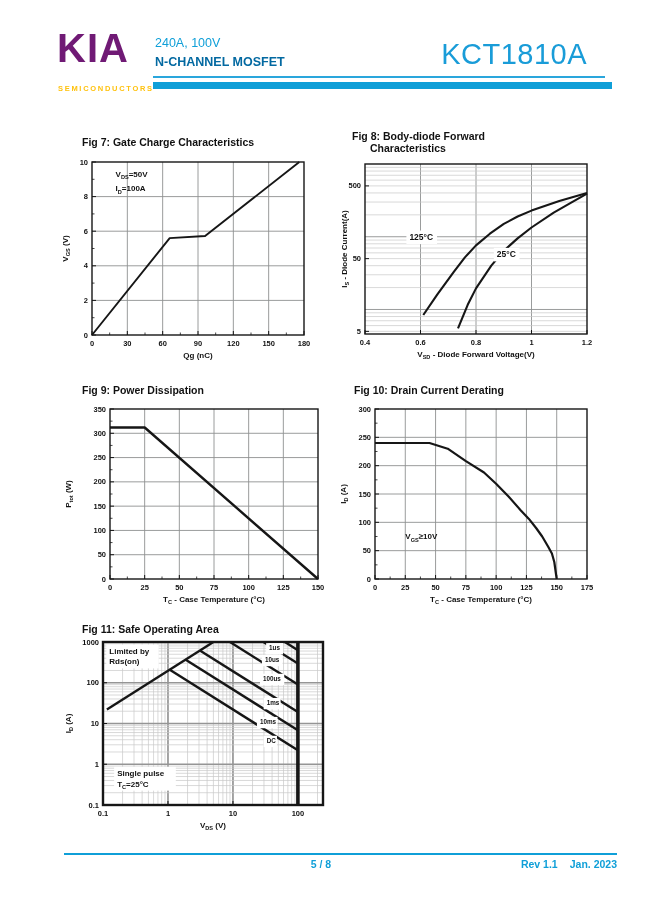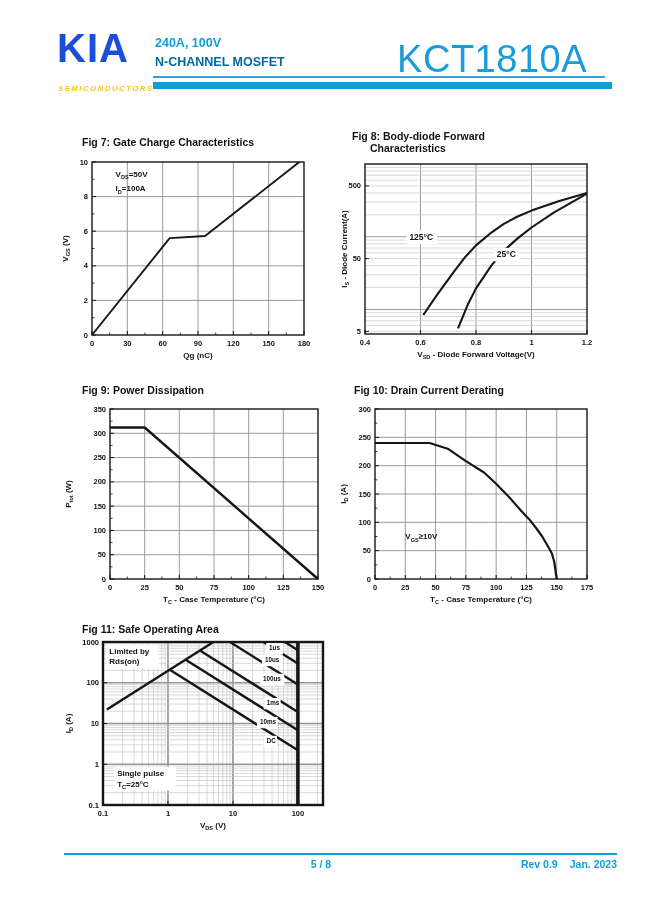--- a/index.html
+++ b/index.html
@@ -4,37 +4,37 @@
 <style>
   html,body{margin:0;padding:0;background:#e8e8e8;}
   .page{
     position:relative;width:649px;height:917px;background:#ffffff;
     margin:0 auto;overflow:hidden;
     font-family:"Liberation Sans","DejaVu Sans",sans-serif;color:#111;
   }
   
   .logo-kia{
     position:absolute;left:57px;top:28px;
-    font-size:40px;font-weight:800;letter-spacing:1px;color:#1d4ed8;line-height:1;
+    font-size:40px;font-weight:800;letter-spacing:1px;color:#701a75;line-height:1;
   }
   .logo-sub{
     position:absolute;left:58px;top:84px;
-    font-size:7.5px;font-weight:700;letter-spacing:1.7px;color:#ffc20e;font-style:italic;
+    font-size:7.5px;font-weight:700;letter-spacing:1.7px;color:#ffc20e;
   }
   .head-rating{
     position:absolute;left:155px;top:36px;
-    font-size:12.5px;font-weight:700;color:#0f9fd8;
+    font-size:12.5px;font-weight:400;color:#0f9fd8;
   }
   .head-type{
     position:absolute;left:155px;top:55px;
     font-size:12.5px;font-weight:700;color:#0369a1;
   }
   .part-number{
     position:absolute;right:62px;top:38px;
-    font-size:38px;font-weight:400;color:#199cd8;letter-spacing:.5px;
+    font-size:29px;font-weight:400;color:#199cd8;letter-spacing:.5px;
   }
   .rule-thin{position:absolute;left:153px;top:76px;width:452px;height:1.5px;background:#2aa6dc;}
   .rule-thick{position:absolute;left:153px;top:82px;width:459px;height:6.5px;background:#0f9fd8;}
   
   svg.chart{position:absolute;overflow:visible;}
   
   .foot-rule{position:absolute;left:64px;top:853px;width:553px;height:1.5px;background:#0f9fd8;}
   .foot-page{
     position:absolute;left:0;top:858px;width:642px;text-align:center;
     font-size:10.5px;font-weight:700;color:#0f9fd8;
@@ -401,16 +401,16 @@
       <rect x="203.6554938753264" y="117.82055694997608" width="13.308" height="11.3" fill="#ffffff"></rect>
       <text x="206.6554938753264" y="125.12055694997608" font-size="6.3" font-weight="700" text-anchor="start" fill="#111"><tspan>DC</tspan></text>
       <rect x="54.132318958697724" y="148.82286374688192" width="61.67999999999999" height="23.8" fill="#ffffff"></rect>
       <text x="57.132318958697724" y="157.82286374688192" font-size="8" font-weight="700" text-anchor="start" fill="#111"><tspan>Single pulse</tspan></text>
       <text x="57.132318958697724" y="168.62286374688193" font-size="8" font-weight="700" text-anchor="start" fill="#111"><tspan>T</tspan><tspan dy="2.2" font-size="70%">C</tspan><tspan dy="-2.2">=25°C</tspan></text>
     </svg>
 
   <div class="foot-rule"></div>
   <div class="foot-page">5 / 8</div>
   <div class="foot-rev">
-    <b>Rev 0.9</b><span>Jan. 2023</span>
+    <b>Rev 1.1</b><span>Jan. 2023</span>
   </div>
 
 </div>
 
 </body></html>

